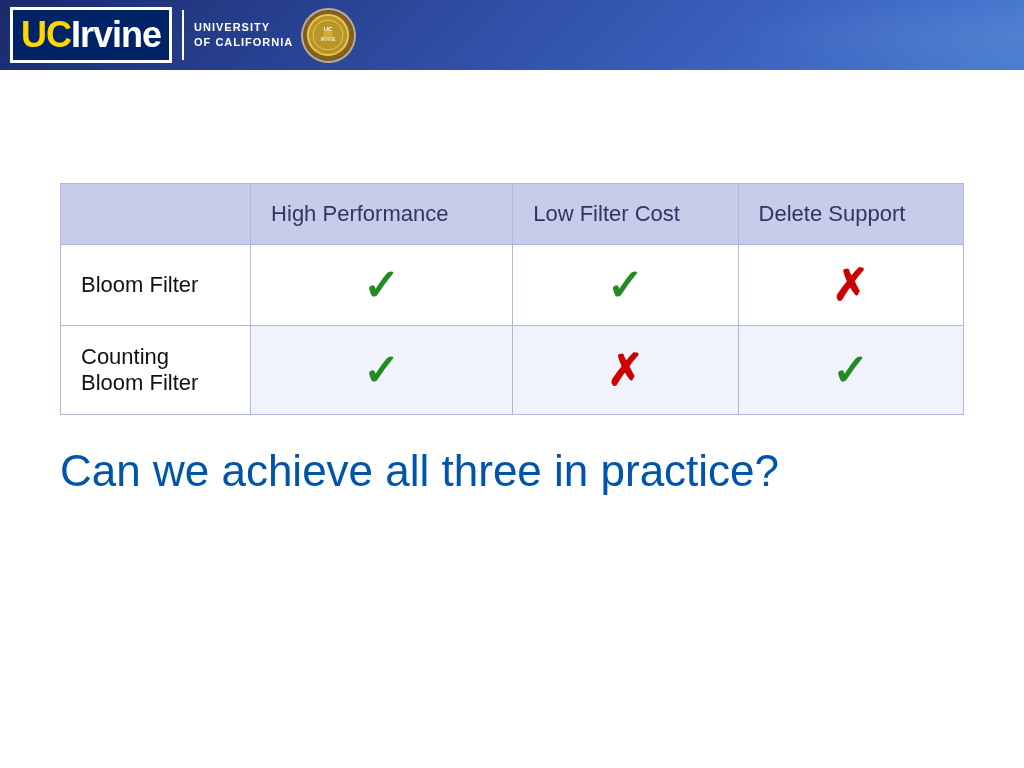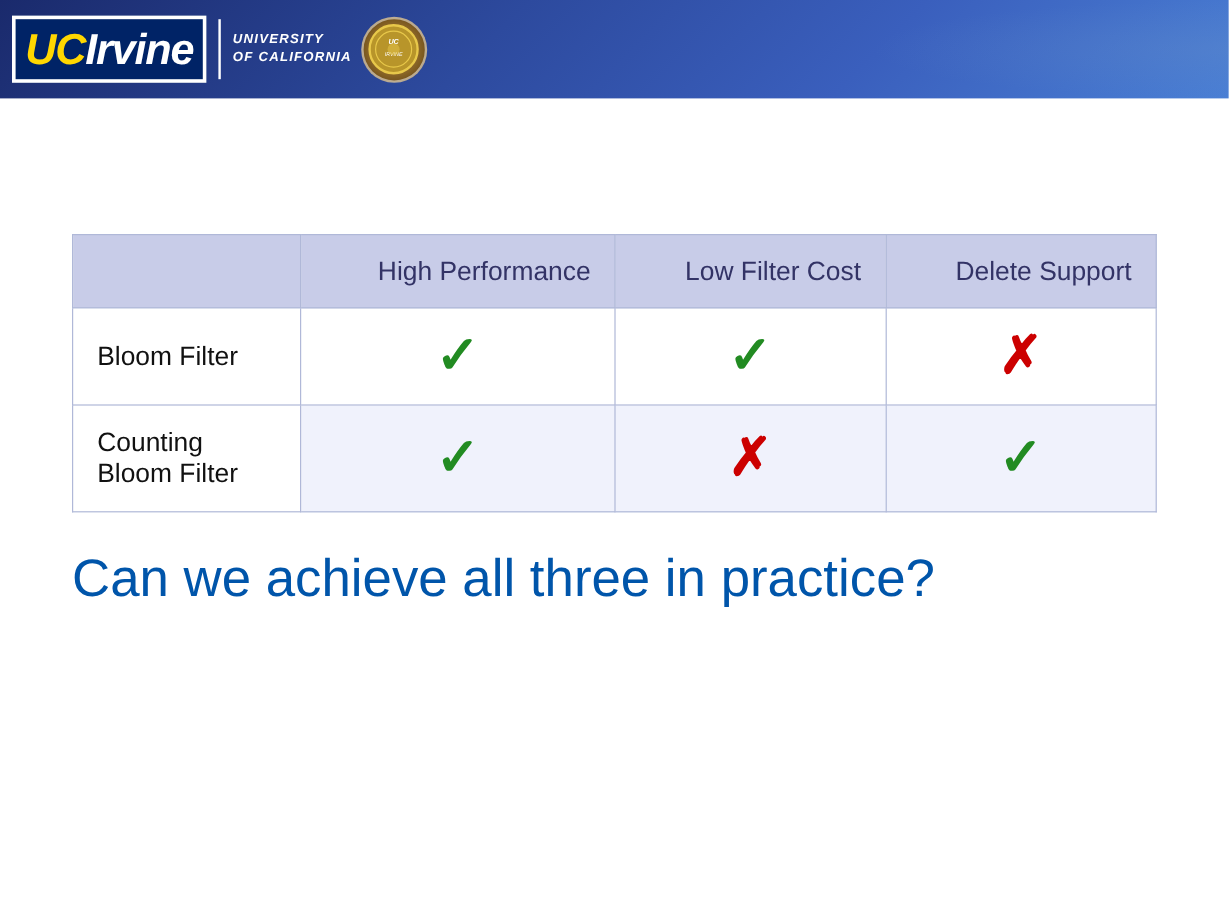--- a/index.html
+++ b/index.html
@@ -8,28 +8,27 @@
       width: 1024px;
       height: 768px;
       font-family: 'Segoe UI', Arial, sans-serif;
       background: #ffffff;
       overflow: hidden;
     }
 
     
     .header {
       width: 100%;
-      height: 82px;
+      height: 70px;
       background: linear-gradient(135deg, #1a2a6c 0%, #2d4a9e 40%, #3a5fbd 70%, #4a7fd4 100%);
       display: flex;
       align-items: center;
       padding: 0 10px;
       position: relative;
       overflow: hidden;
-      font-style: italic;
     }
 
     .header::after {
       content: '';
       position: absolute;
       right: 0;
       top: 0;
       width: 300px;
       height: 100%;
       background: radial-gradient(ellipse at right center, rgba(100,140,200,0.3) 0%, transparent 70%);
@@ -109,21 +108,21 @@
       border: 1px solid #b0b8d8;
       margin-bottom: 30px;
     }
 
     .comparison-table th {
       background: #c8cce8;
       color: #333366;
       font-size: 22px;
       font-weight: 400;
       padding: 16px 20px;
-      text-align: right;
+      text-align: left;
       border: 1px solid #b0b8d8;
       line-height: 1.3;
     }
 
     .comparison-table th:first-child {
       background: #c8cce8;
     }
 
     .comparison-table td {
       border: 1px solid #b0b8d8;

